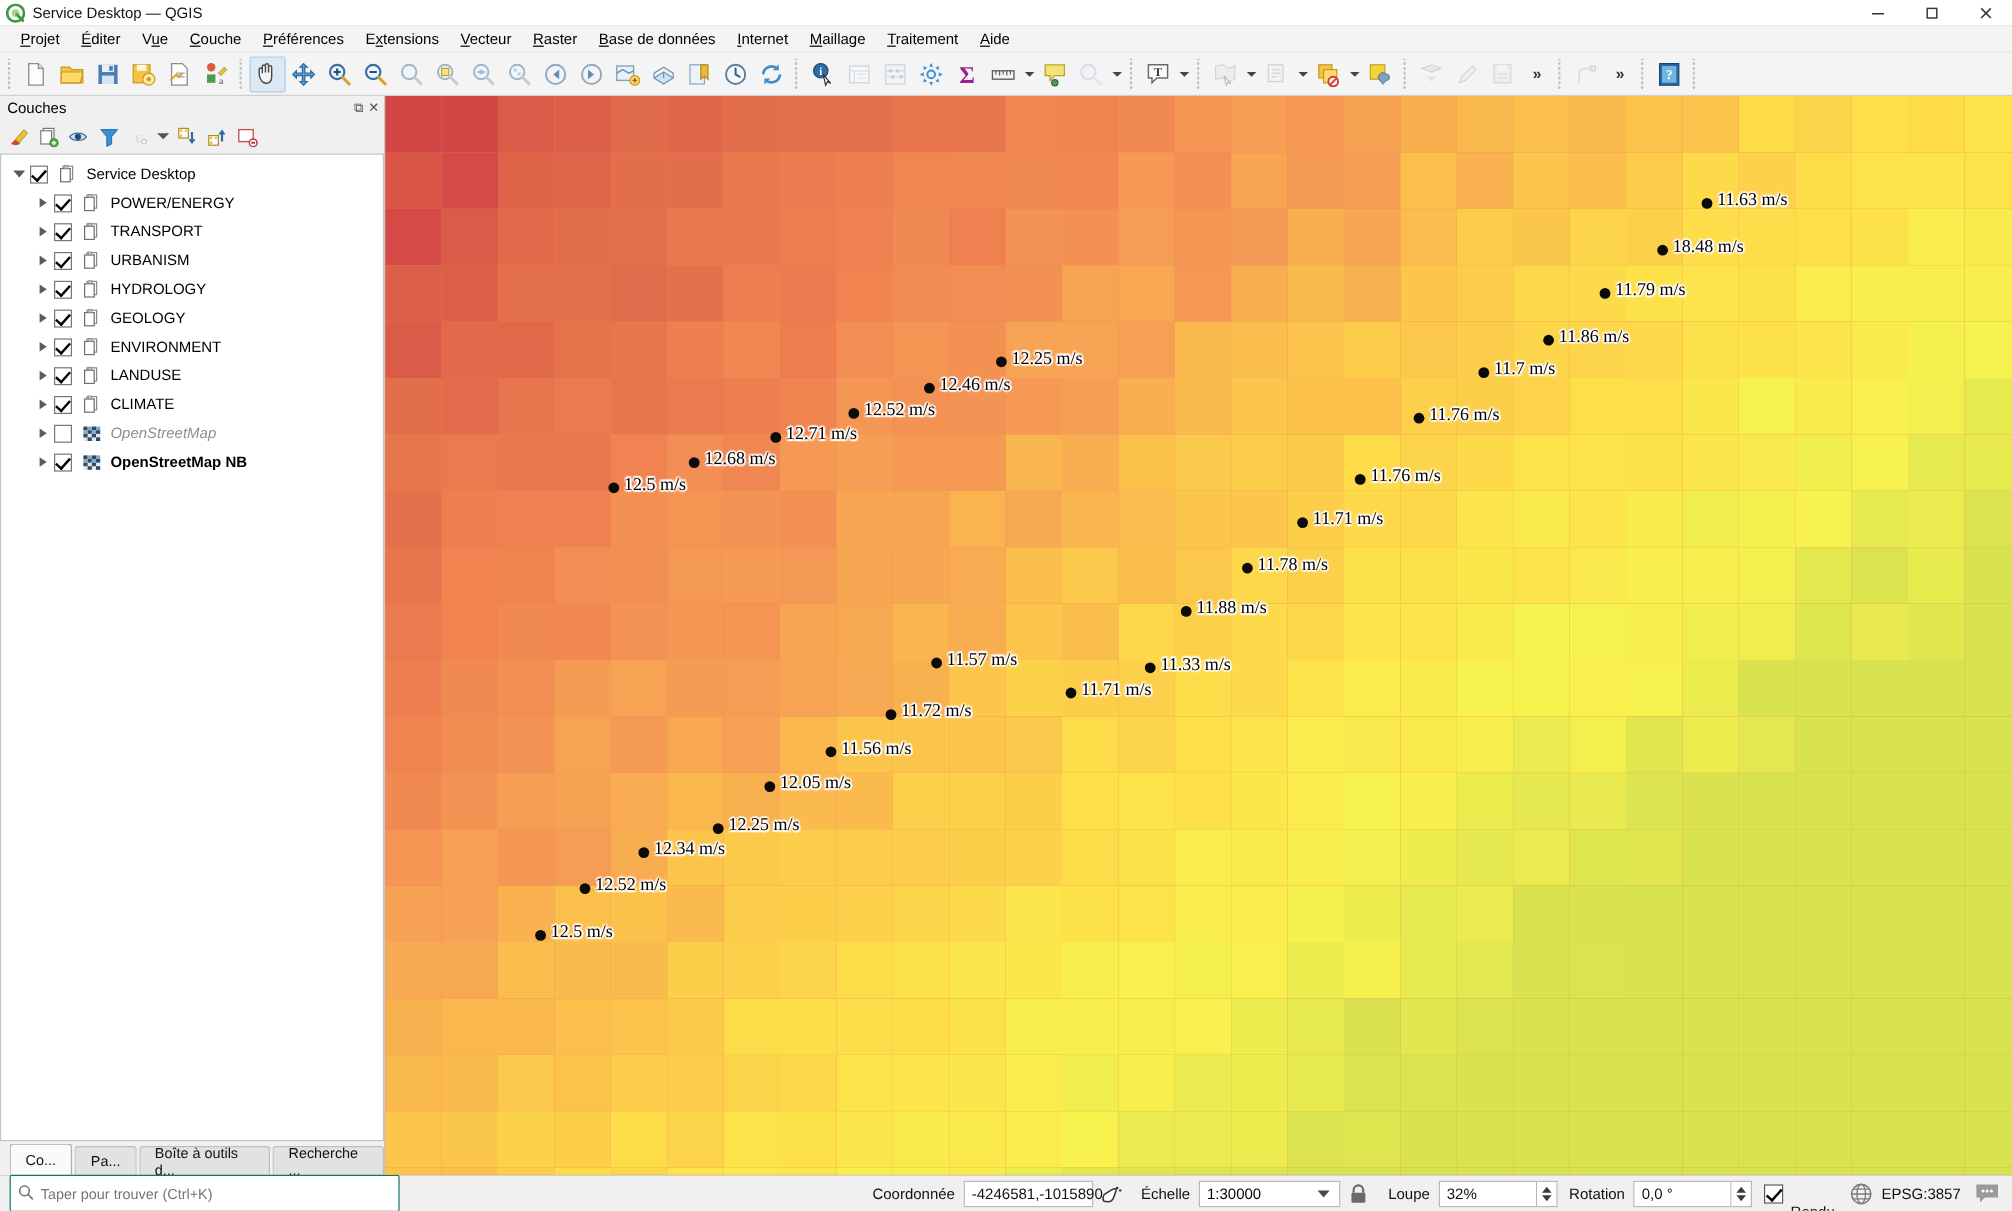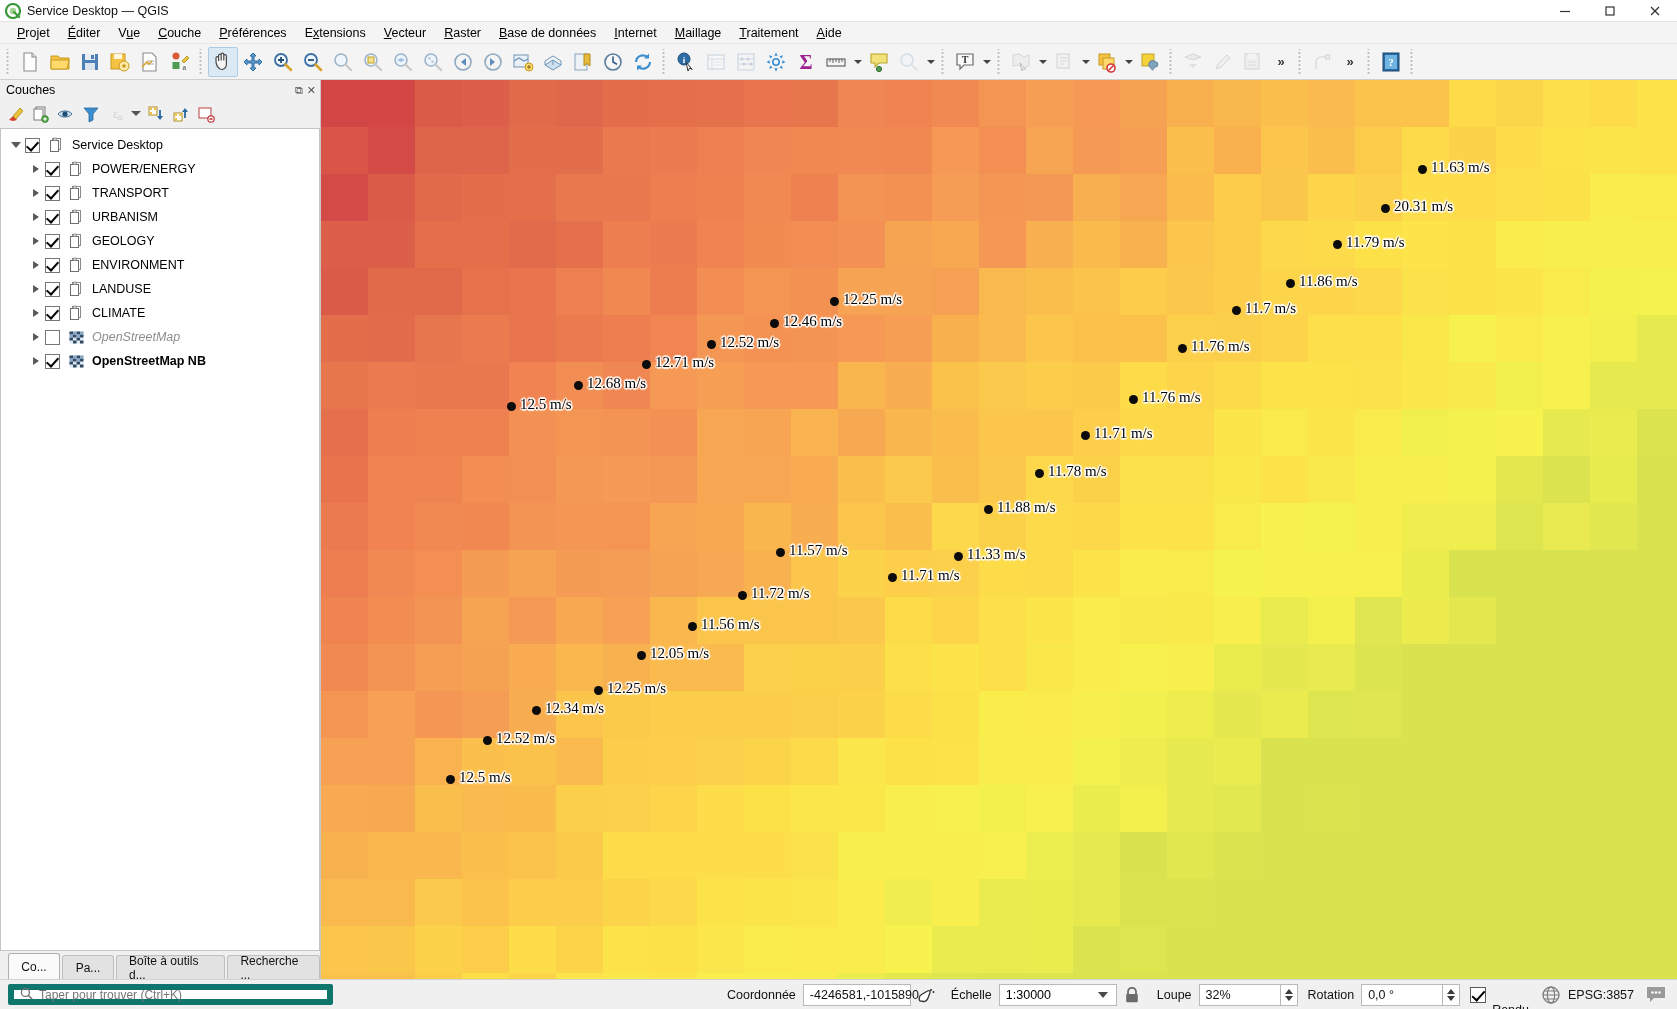--- a/index.html
+++ b/index.html
@@ -103,21 +103,21 @@
     position:absolute; left:-4.5px; top:-4.5px; }
   .pt .lbl { position:absolute; left:9px; top:-10px; white-space:nowrap;
     font-family:"Liberation Serif", serif; font-size:15px; color:#000;
     text-shadow: 1.6px 0 1px #fff, -1.6px 0 1px #fff, 0 1.6px 1px #fff,
       0 -1.6px 1px #fff, 1.2px 1.2px 1px #fff, -1.2px -1.2px 1px #fff,
       1.2px -1.2px 1px #fff, -1.2px 1.2px 1px #fff; }
 
   
   #statusbar { height:30px; background:#f0f0f0; display:flex; align-items:center;
     border-top:1px solid #d2d2d2; padding:0 6px; gap:0; }
-  #sb-search { width:325px; height:21px; background:#fff; border:6px solid #0f766e;
+  #sb-search { width:325px; height:31px; background:#fff; border:1px solid #0f766e;
     border-radius:2px; display:flex; align-items:center; padding:0 6px; gap:6px;
     margin-left:2px; }
   #sb-search input { border:none; outline:none; flex:1; font-size:12px;
     color:#8a8a8a; font-family:"Liberation Sans", sans-serif; background:transparent; }
   .sb-label { font-size:12.5px; color:#111; margin:0 7px 0 10px; white-space:nowrap; }
   .sb-field { height:22px; background:#fff; border:1px solid #b9b9b9;
     display:flex; align-items:center; padding:0 6px; font-size:12.5px; color:#111; }
   .sb-combo { height:22px; background:#fff; border:1px solid #b9b9b9; display:flex;
     align-items:center; padding:0 0 0 6px; font-size:12.5px; }
   .sb-combo .cval { flex:1; }
@@ -607,20 +607,34 @@
           </span>
           <span class="lt-check on"></span>
           <span class="lt-icon">
             <svg width="17" height="17" viewBox="0 0 17 17">
               <rect x="4.5" y="1.5" width="8" height="11" fill="#fbfbfb" stroke="#8a8a8a" stroke-width="1"></rect>
               <rect x="2.5" y="3.5" width="8" height="11" fill="#fff" stroke="#6e6e6e" stroke-width="1"></rect>
               <rect x="5.5" y="1" width="3" height="2.4" fill="#c9c9c9" stroke="#8a8a8a" stroke-width=".7"></rect>
             </svg>
           </span>
           <span class="lt-label">URBANISM</span>
+        </div>
+        <div class="lt-row indent2">
+          <span class="lt-arrow">
+            <span class="tri-r"></span>
+          </span>
+          <span class="lt-check on"></span>
+          <span class="lt-icon">
+            <svg width="17" height="17" viewBox="0 0 17 17">
+              <rect x="4.5" y="1.5" width="8" height="11" fill="#fbfbfb" stroke="#8a8a8a" stroke-width="1"></rect>
+              <rect x="2.5" y="3.5" width="8" height="11" fill="#fff" stroke="#6e6e6e" stroke-width="1"></rect>
+              <rect x="5.5" y="1" width="3" height="2.4" fill="#c9c9c9" stroke="#8a8a8a" stroke-width=".7"></rect>
+            </svg>
+          </span>
+          <span class="lt-label">HYDROLOGY</span>
         </div>
         <div class="lt-row indent2">
           <span class="lt-arrow">
             <span class="tri-r"></span>
           </span>
           <span class="lt-check on"></span>
           <span class="lt-icon">
             <svg width="17" height="17" viewBox="0 0 17 17">
               <rect x="4.5" y="1.5" width="8" height="11" fill="#fbfbfb" stroke="#8a8a8a" stroke-width="1"></rect>
               <rect x="2.5" y="3.5" width="8" height="11" fill="#fff" stroke="#6e6e6e" stroke-width="1"></rect>
@@ -1328,21 +1342,21 @@
         <div style="background: rgb(217, 227, 79);"></div>
         <div style="background: rgb(217, 227, 79);"></div>
       </div>
     <div id="points">
         <div class="pt" style="left: 1101px; top: 89px;">
           <span class="dot"></span>
           <span class="lbl">11.63 m/s</span>
         </div>
         <div class="pt" style="left: 1064px; top: 128px;">
           <span class="dot"></span>
-          <span class="lbl">20.31 m/s</span>
+          <span class="lbl">18.48 m/s</span>
         </div>
         <div class="pt" style="left: 1016px; top: 164px;">
           <span class="dot"></span>
           <span class="lbl">11.79 m/s</span>
         </div>
         <div class="pt" style="left: 969px; top: 203px;">
           <span class="dot"></span>
           <span class="lbl">11.86 m/s</span>
         </div>
         <div class="pt" style="left: 915px; top: 230px;">

